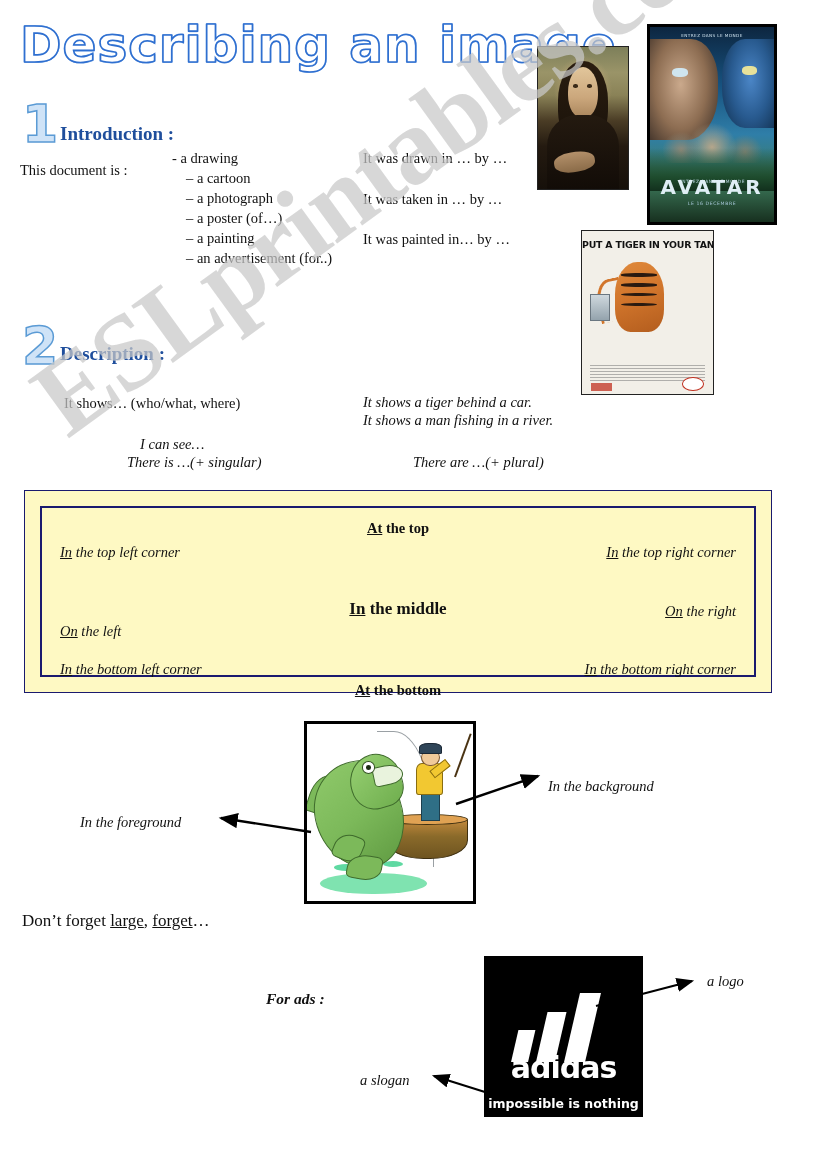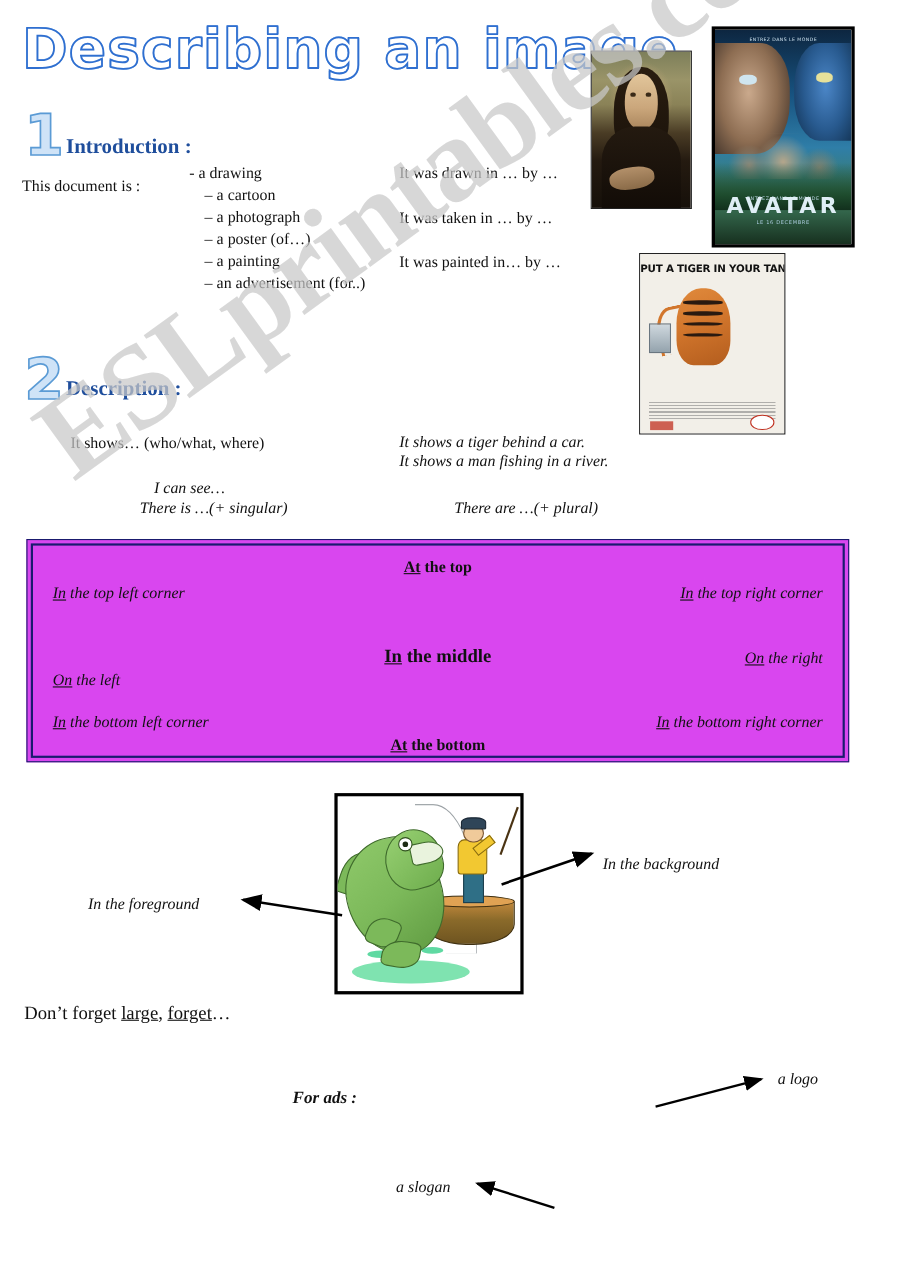--- a/index.html
+++ b/index.html
@@ -390,23 +390,23 @@
     font-weight: bold; font-size: 12.5px;
     color: #ffffff;
   }
 
   
   .posbox {
     position: absolute;
     left: 24px; top: 490px;
     width: 748px; height: 203px;
     border: 1px solid #1a1a6e;
-    padding: 3px;
+    padding: 15px;
     box-sizing: border-box;
-    background: #d946ef;
+    background: #fef9c3;
     z-index: 3;
   }
   .posbox .inner {
     width: 100%; height: 100%;
     border: 2px solid #1a1a6e;
     box-sizing: border-box;
     position: relative;
   }
   .pos-label {
     position: absolute;
@@ -565,20 +565,29 @@
   <svg class="arrow" style="left:452px; top:768px;" width="92" height="40">
     <line x1="4" y1="36" x2="86" y2="8" stroke="#000" stroke-width="2.4" marker-end="url(#ah)"></line>
   </svg>
   <div class="txt it" style="left:548px; top:776px;">In the background</div>
 
   <div class="txt" style="left:22px; top:911px; font-size:17px;"><span>Don’t forget </span><span class="u">large</span><span>, </span><span class="u">forget</span><span>…</span></div>
 
 
   <div class="txt it bd" style="left:266px; top:989px; font-size:15.5px;">For ads :</div>
 
+  <div class="frame" style="left:484px; top:956px; width:159px; height:161px;">
+    <div class="adidas">
+      <div class="bar b1"></div>
+      <div class="bar b2"></div>
+      <div class="bar b3"></div>
+      <div class="word">adidas</div>
+      <div class="slogan">impossible is nothing</div>
+    </div>
+  </div>
 
   <svg class="arrow" style="left:592px; top:976px;" width="110" height="34">
     <line x1="4" y1="30" x2="100" y2="5" stroke="#000" stroke-width="2.2" marker-end="url(#ah)"></line>
   </svg>
   <div class="txt it" style="left:707px; top:971px;">a logo</div>
 
   <svg class="arrow" style="left:430px; top:1072px;" width="78" height="30">
     <line x1="74" y1="26" x2="4" y2="4" stroke="#000" stroke-width="2.2" marker-end="url(#ah)"></line>
   </svg>
   <div class="txt it" style="left:360px; top:1070px;">a slogan</div>

